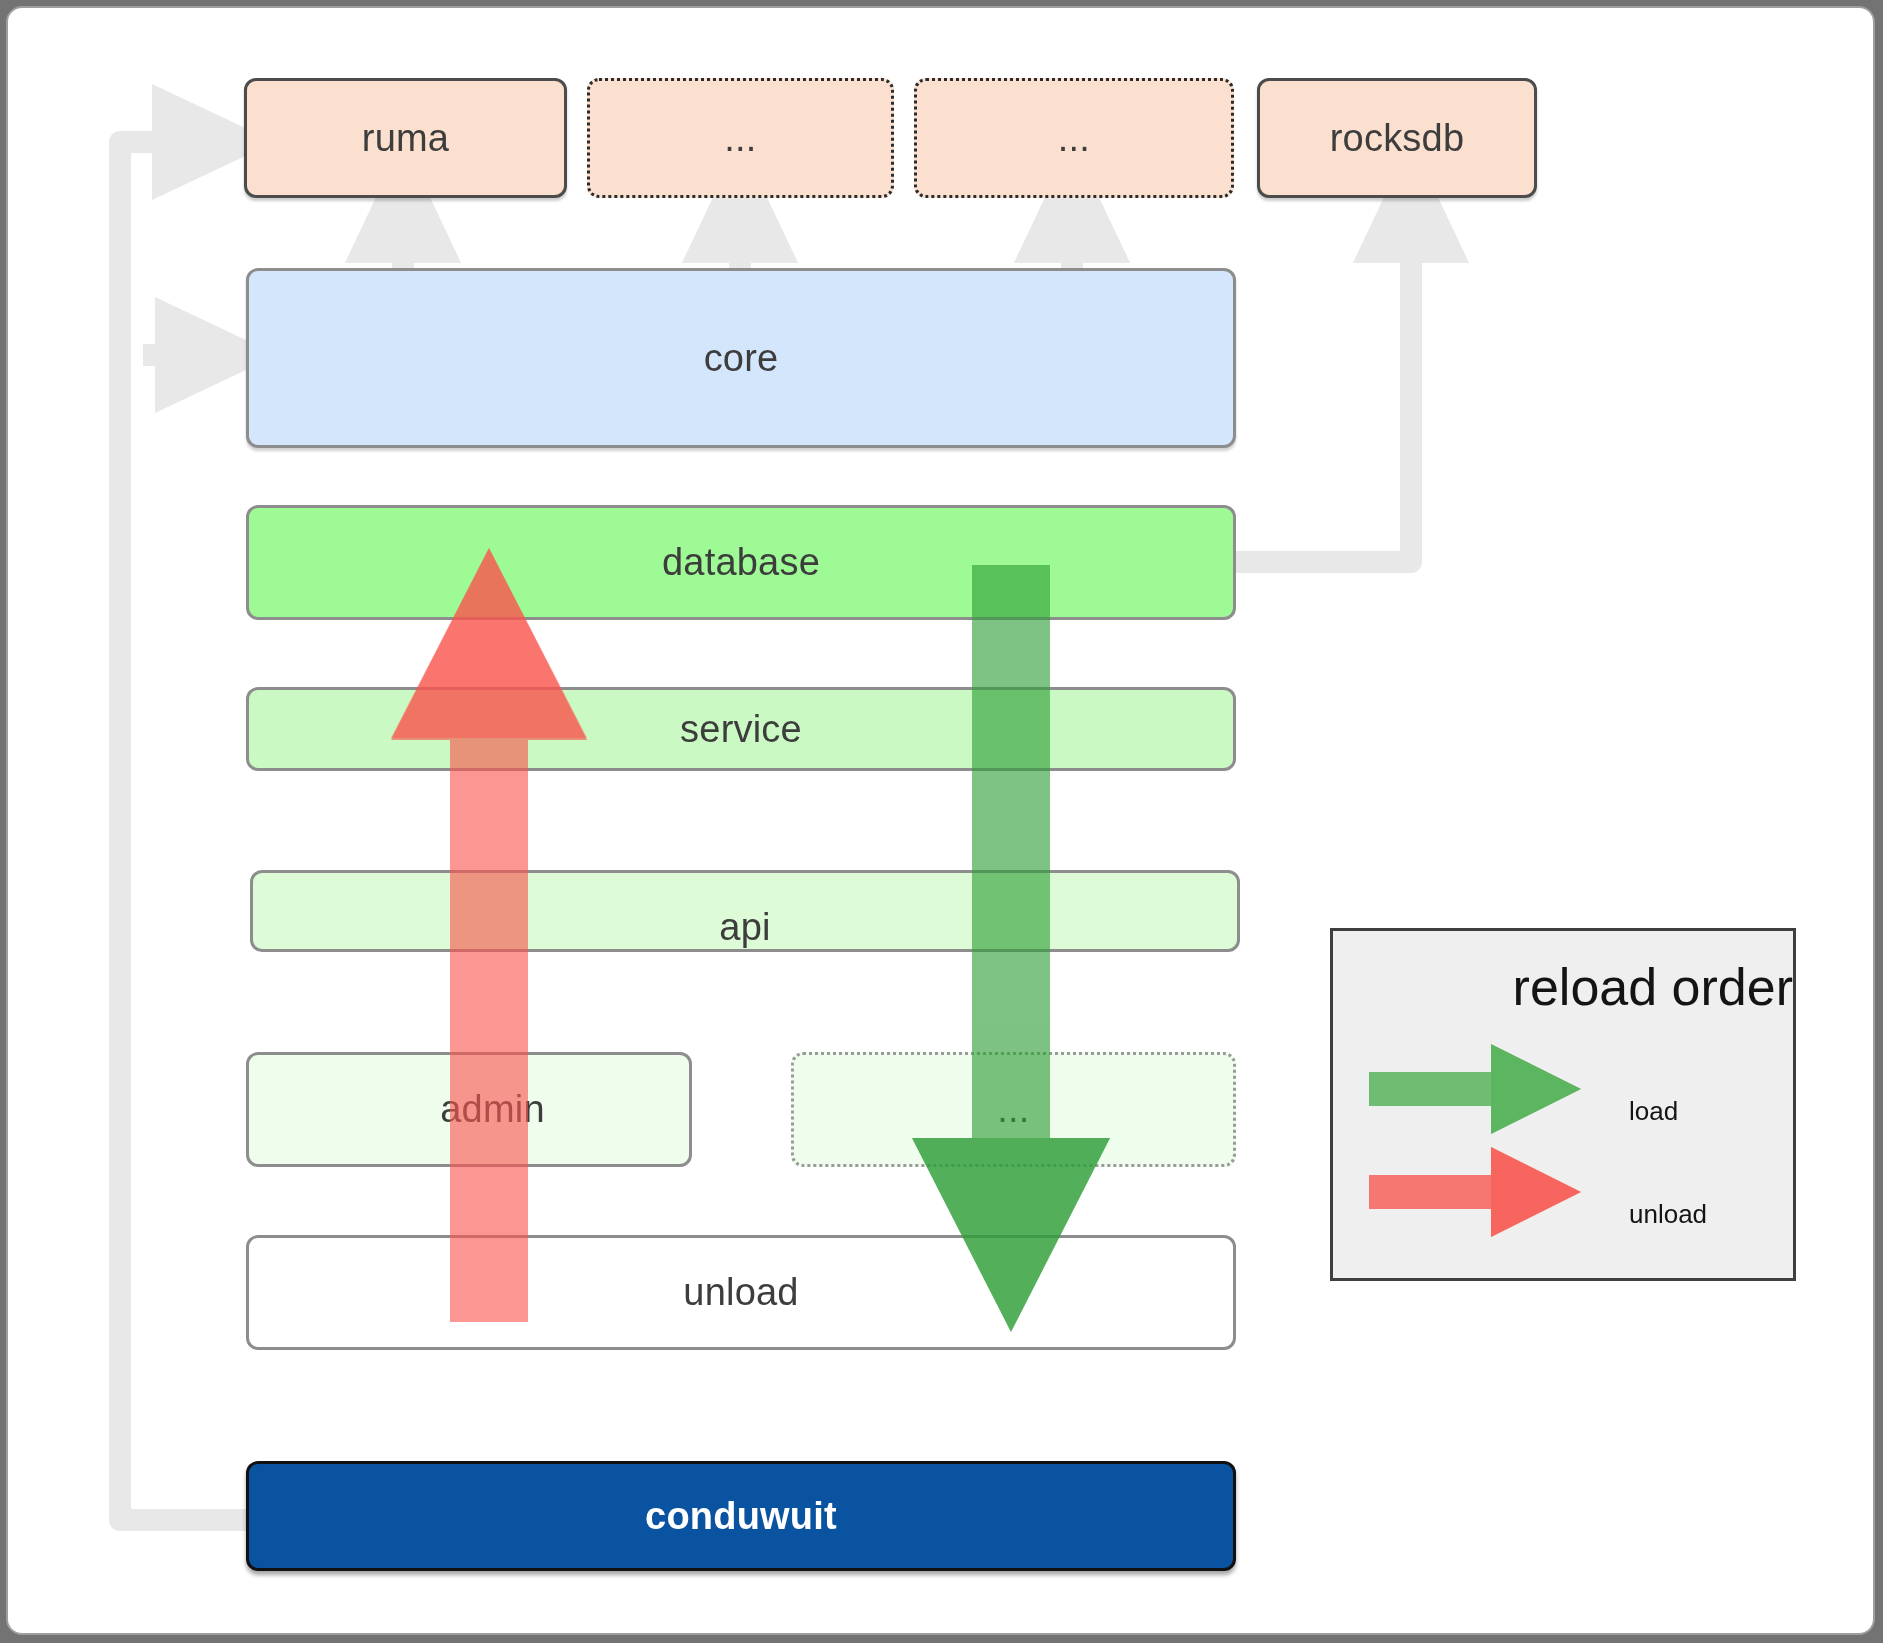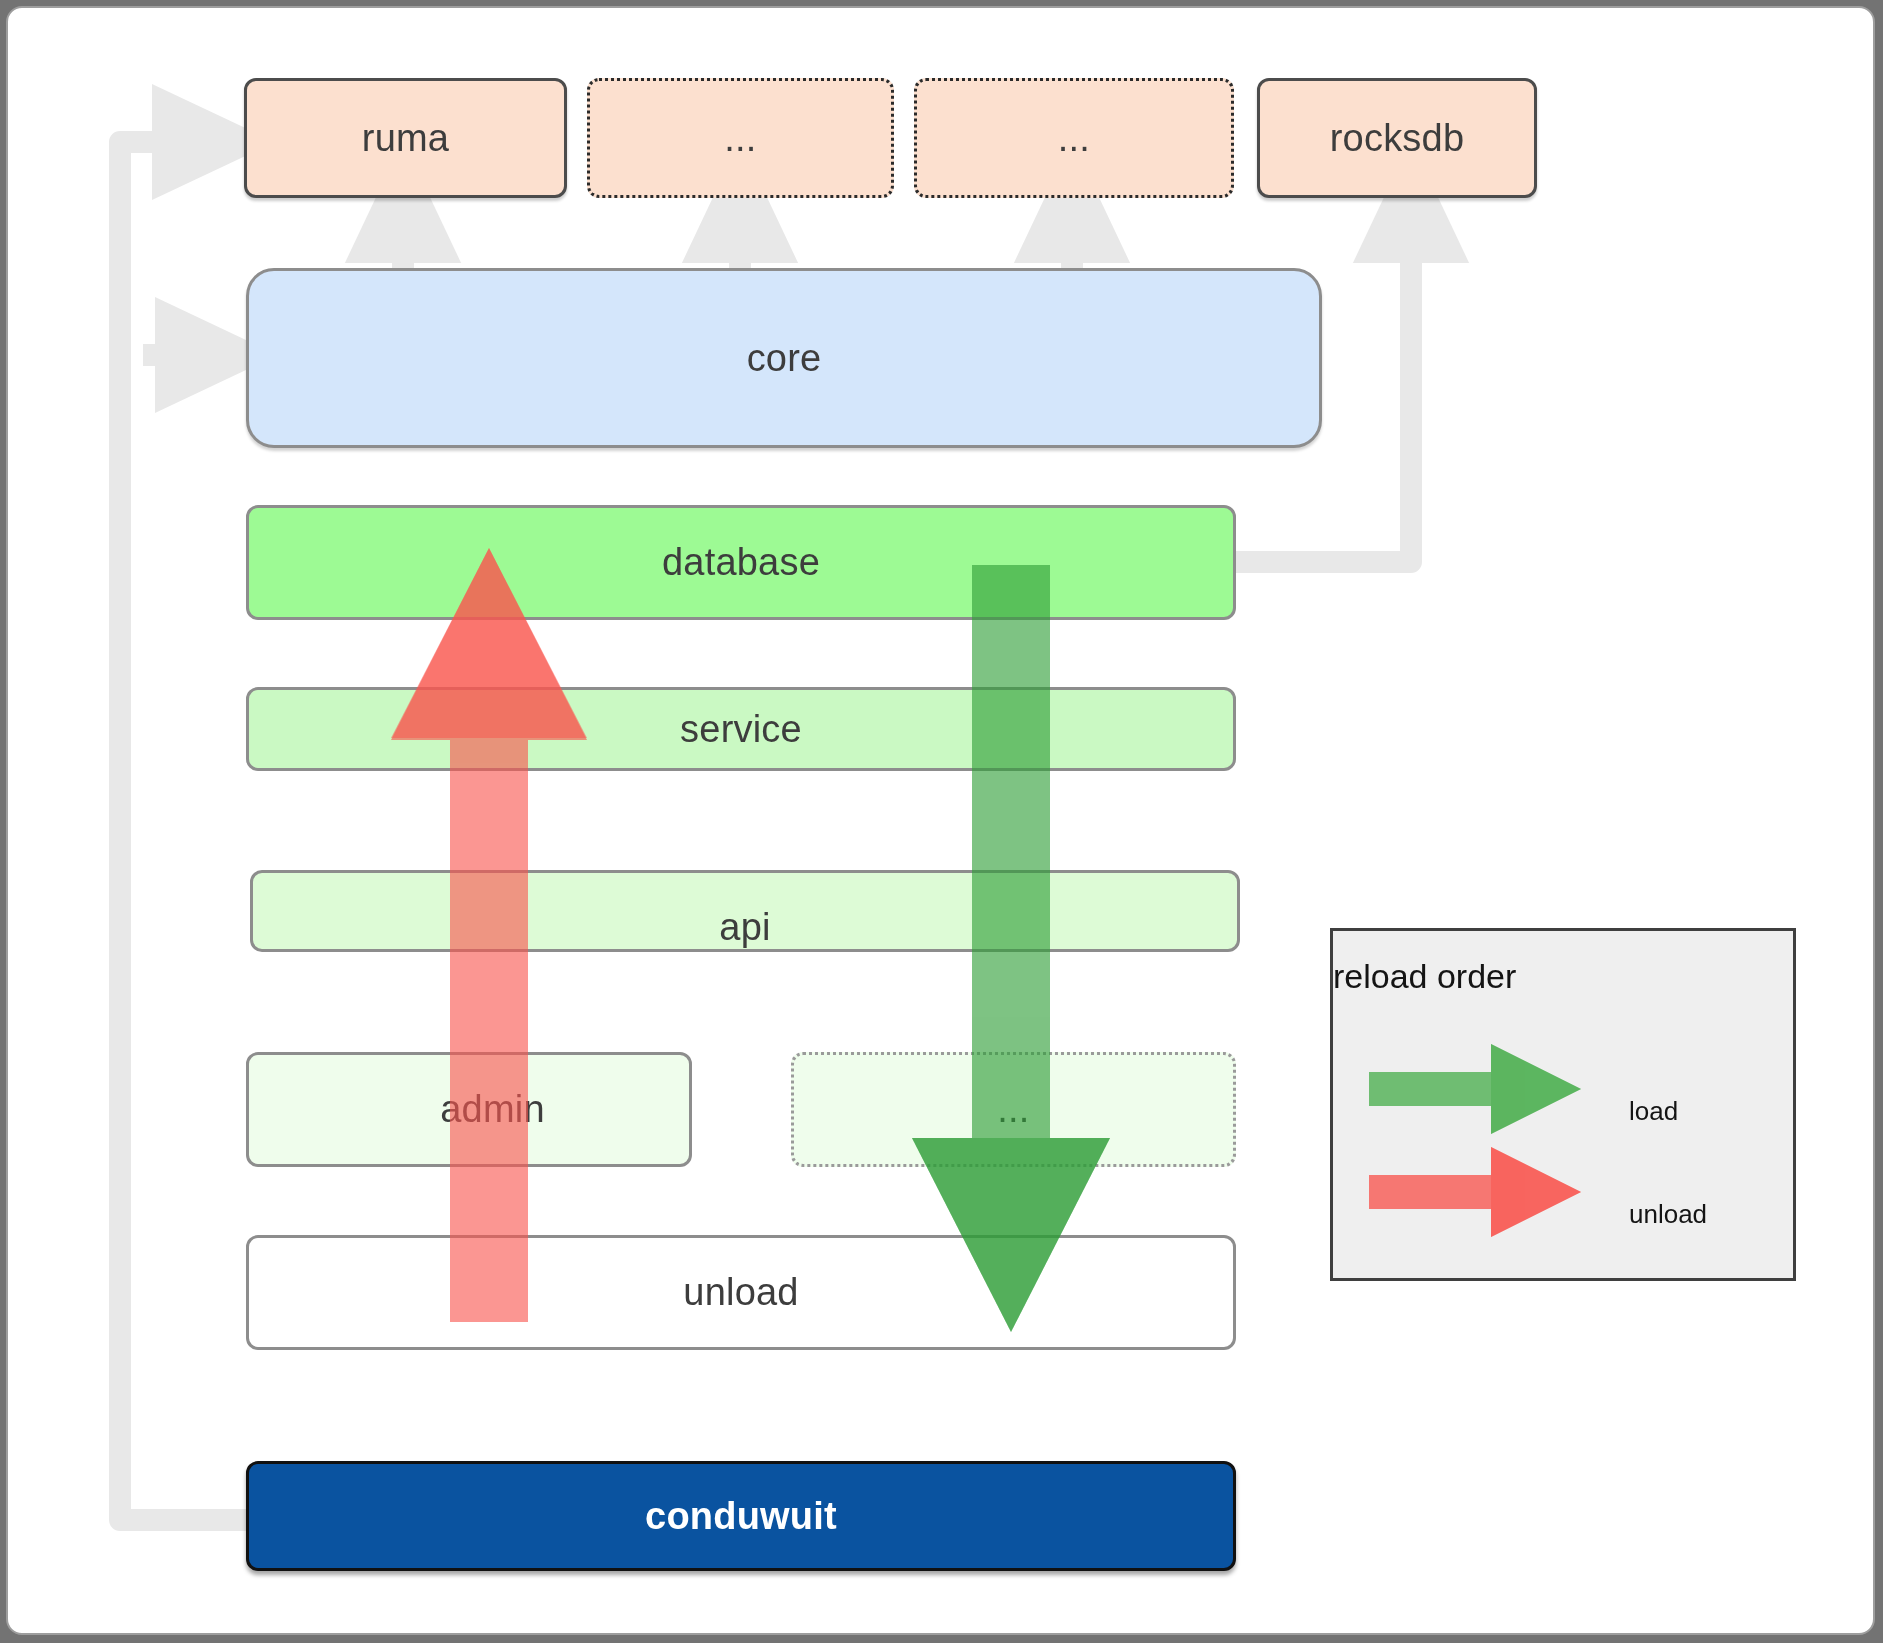--- a/index.html
+++ b/index.html
@@ -104,22 +104,22 @@
     height: 353px;
     box-sizing: border-box;
     background: #efefef;
     border: 3px solid #3f3f3f;
     z-index: 6;
   }
   .legend-title {
     position: absolute;
     left: 0; right: 0;
     top: 26px;
-    text-align: left;
-    font-size: 34px;
+    text-align: right;
+    font-size: 52px;
     color: #141414;
   }
   .legend-row {
     position: absolute;
     left: 0;
     width: 466px;
     height: 90px;
     display: flex;
     align-items: center;
   }
@@ -170,21 +170,21 @@
   <div class="node dep dotted" style="left:587px; top:78px;  width:307px; height:120px;">
     <span class="lbl">...</span>
   </div>
   <div class="node dep dotted" style="left:914px; top:78px;  width:320px; height:120px;">
     <span class="lbl">...</span>
   </div>
   <div class="node dep" style="left:1257px; top:78px; width:280px; height:120px;">
     <span class="lbl">rocksdb</span>
   </div>
 
-  <div class="node core" style="left:246px; top:268px; width:1076px; height:180px;border-radius:28px;">
+  <div class="node core" style="left:246px; top:268px; width:990px; height:180px;">
     <span class="lbl">core</span>
   </div>
 
   <div class="node crate" style="left:246px; top:505px; width:990px; height:115px; background:#9dfa94;">
     <span class="lbl">database</span>
   </div>
 
   <div class="node crate" style="left:246px; top:687px; width:990px; height:84px; background:#caf9c3;">
     <span class="lbl">service</span>
   </div>

